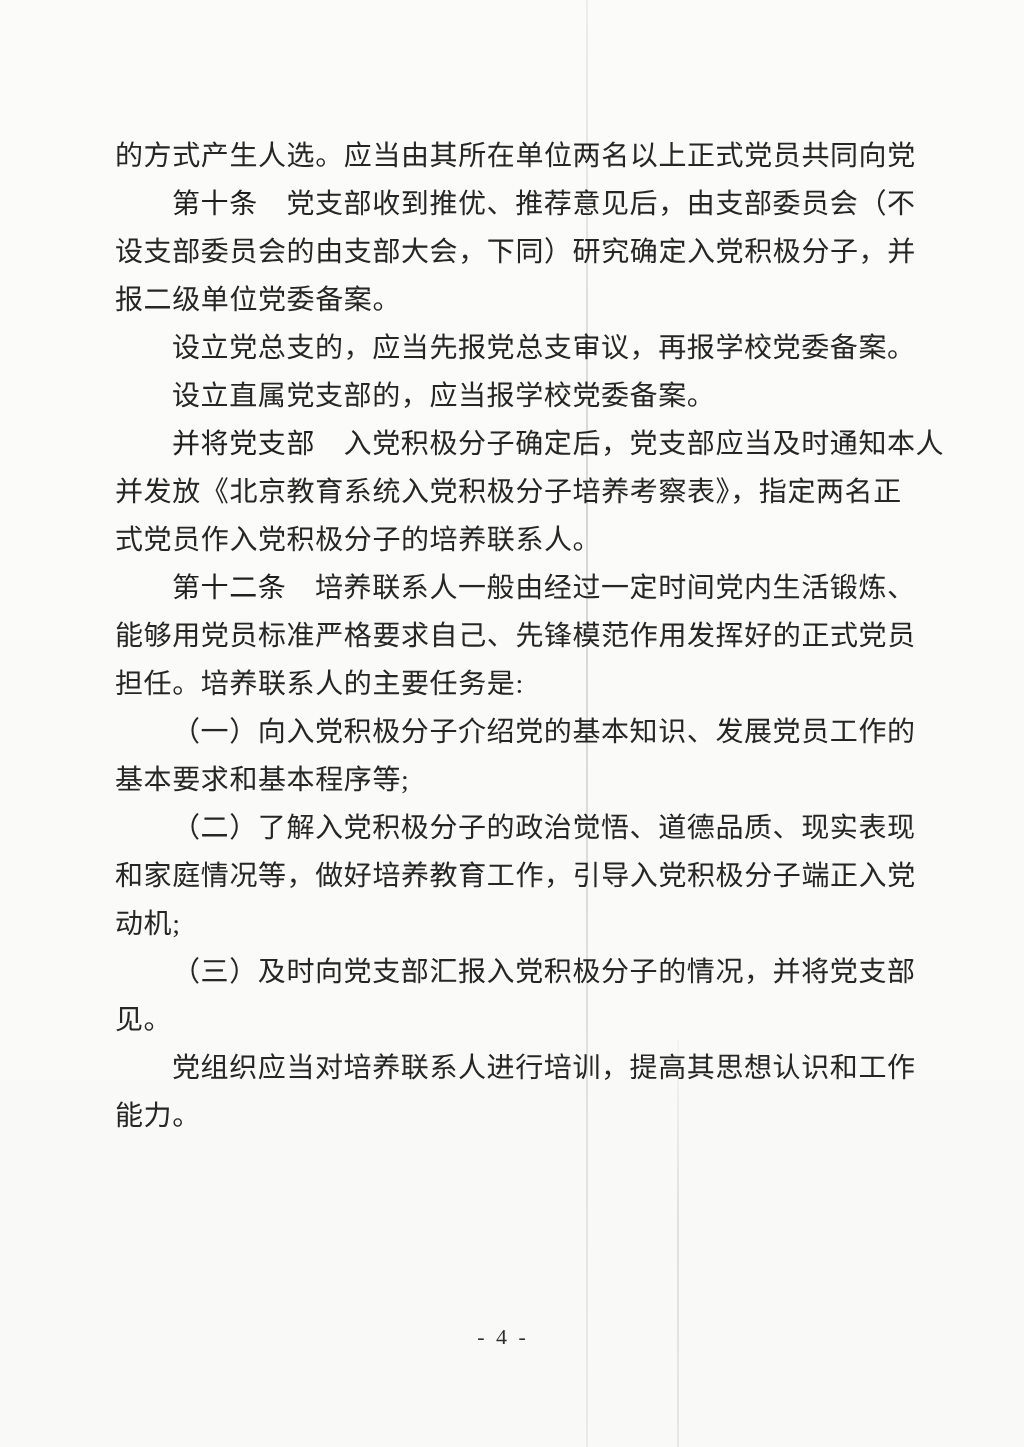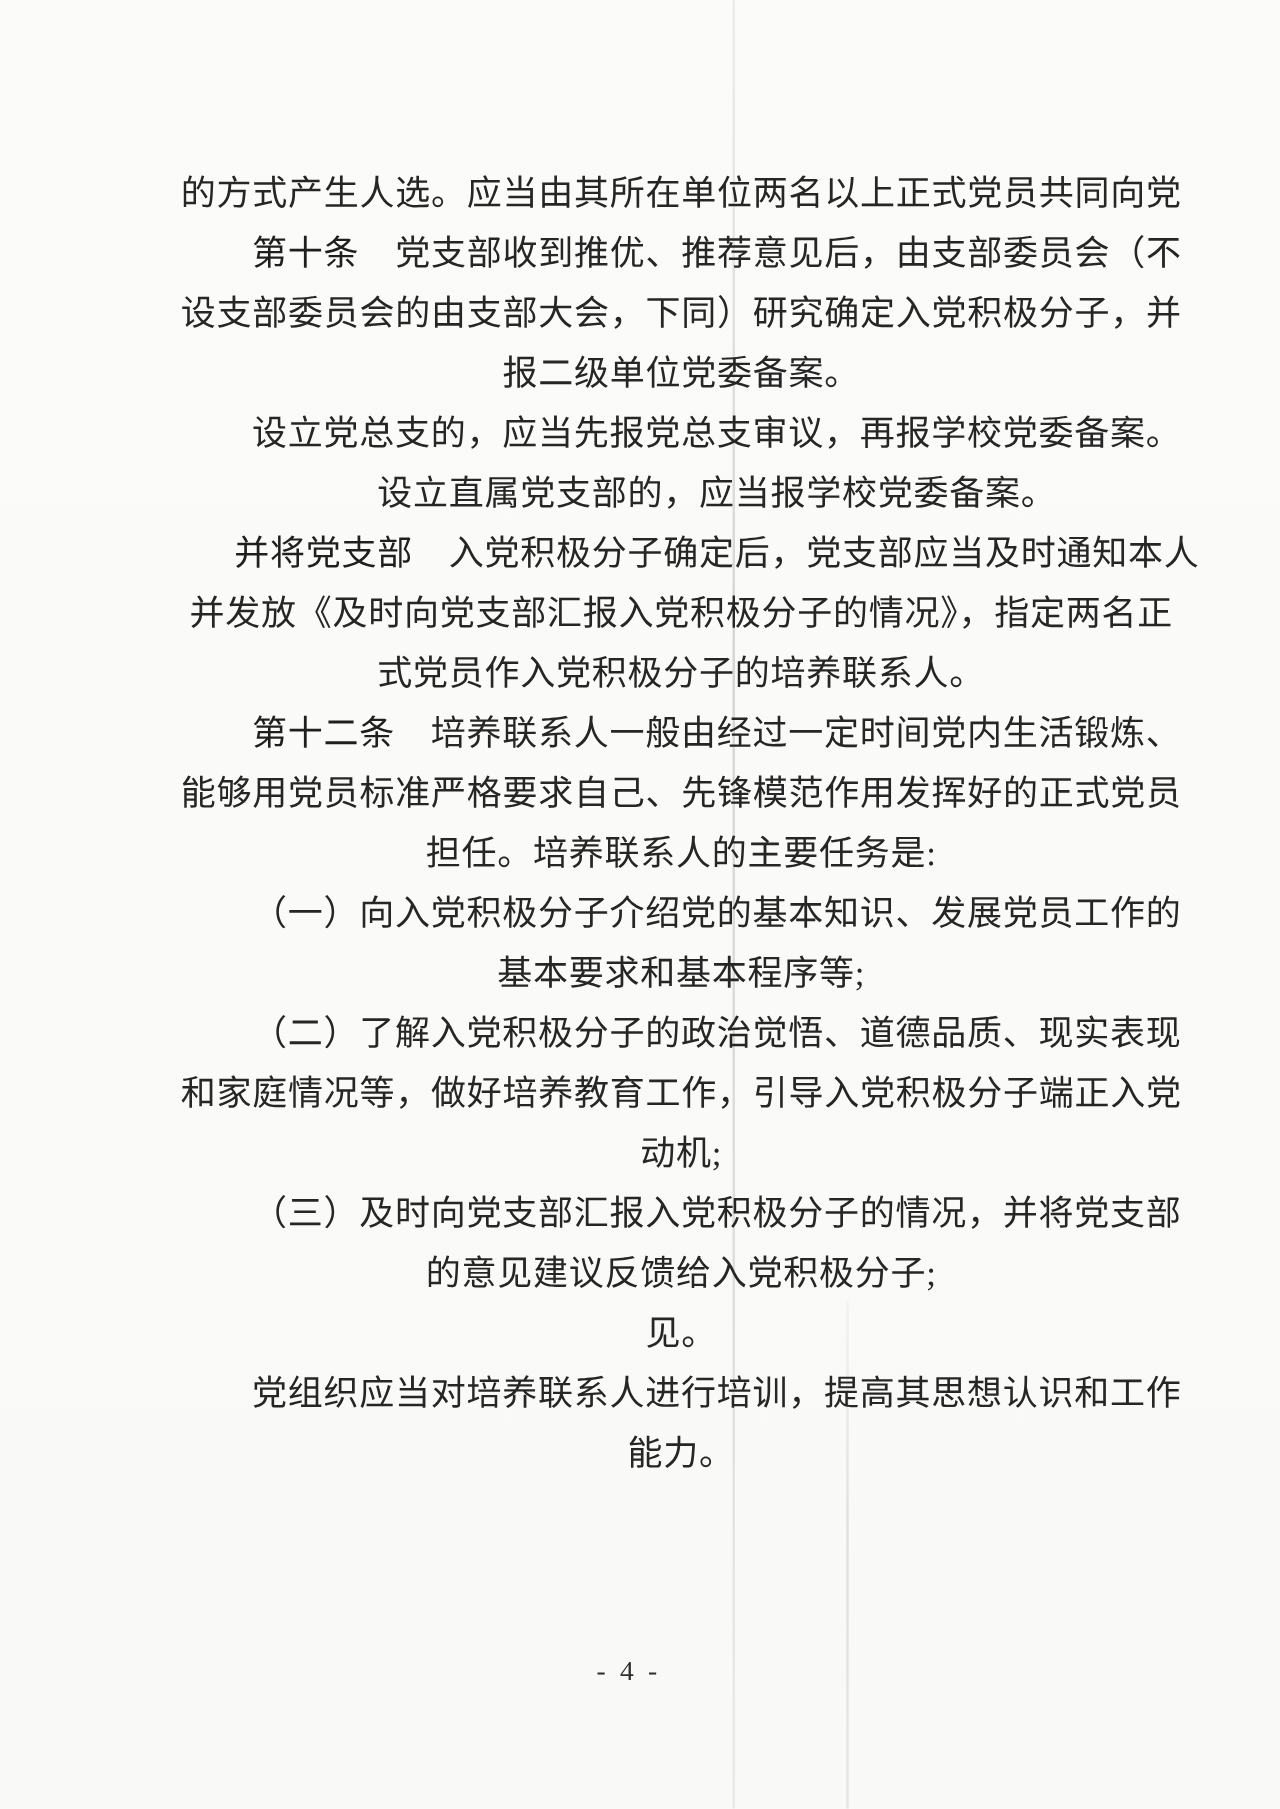--- a/index.html
+++ b/index.html
@@ -48,21 +48,21 @@
   }
   .textblock {
     position: absolute;
     left: 115px;
     top: 132px;
     width: 860px;
     font-size: 28px;
     line-height: 48px;
     letter-spacing: 0.6px;
     color: #262626;
-    text-align: center;
+    text-align: left;
   }
   .line {
     white-space: pre;
     height: 48px;
   }
   .indent {
     text-indent: 57px;
   }
   .clause {
     font-weight: 400;
@@ -89,32 +89,31 @@
   <div class="crease crease-b"></div>
 
   <div class="textblock">
     <div class="line"><span>的方式产生人选。应当由其所在单位两名以上正式党员共同向党</span></div>
     <div class="line indent"><span class="clause">第十条</span><span>　党支部收到推优、推荐意见后，由支部委员会（不</span></div>
     <div class="line"><span>设支部委员会的由支部大会，下同）研究确定入党积极分子，并</span></div>
     <div class="line"><span>报二级单位党委备案。</span></div>
     <div class="line indent"><span>设立党总支的，应当先报党总支审议，再报学校党委备案。</span></div>
     <div class="line indent"><span>设立直属党支部的，应当报学校党委备案。</span></div>
     <div class="line indent"><span class="clause">并将党支部</span><span>　入党积极分子确定后，党支部应当及时通知本人</span></div>
-    <div class="line"><span>并发放《及时向党支部汇报入党积极分子的情况》，指定两名正</span></div>
+    <div class="line"><span>并发放《北京教育系统入党积极分子培养考察表》，指定两名正</span></div>
     <div class="line"><span>式党员作入党积极分子的培养联系人。</span></div>
     <div class="line indent"><span class="clause">第十二条</span><span>　培养联系人一般由经过一定时间党内生活锻炼、</span></div>
     <div class="line"><span>能够用党员标准严格要求自己、先锋模范作用发挥好的正式党员</span></div>
     <div class="line"><span>担任。培养联系人的主要任务是:</span></div>
     <div class="line indent"><span>（一）向入党积极分子介绍党的基本知识、发展党员工作的</span></div>
     <div class="line"><span>基本要求和基本程序等;</span></div>
     <div class="line indent"><span>（二）了解入党积极分子的政治觉悟、道德品质、现实表现</span></div>
     <div class="line"><span>和家庭情况等，做好培养教育工作，引导入党积极分子端正入党</span></div>
     <div class="line"><span>动机;</span></div>
     <div class="line indent"><span>（三）及时向党支部汇报入党积极分子的情况，并将党支部</span></div>
-    <div class="line"><span>的意见建议反馈给入党积极分子;</span></div>
     <div class="line"><span>见。</span></div>
     <div class="line indent"><span>党组织应当对培养联系人进行培训，提高其思想认识和工作</span></div>
     <div class="line"><span>能力。</span></div>
   </div>
 
   <div class="footer">- 4 -</div>
 
 </div>
 
 </body></html>

